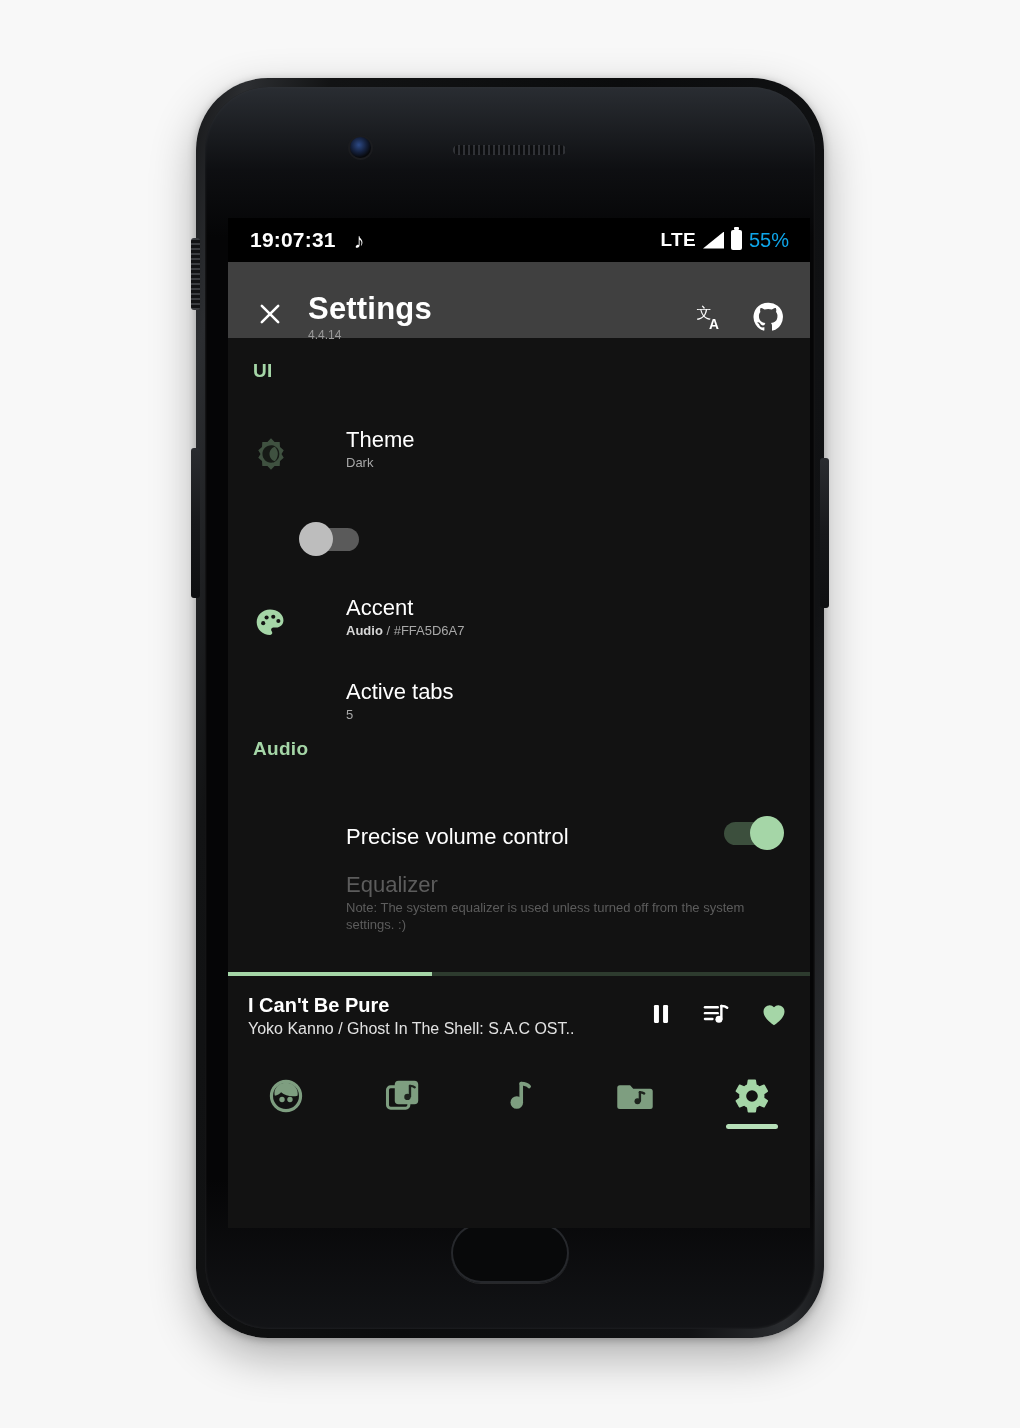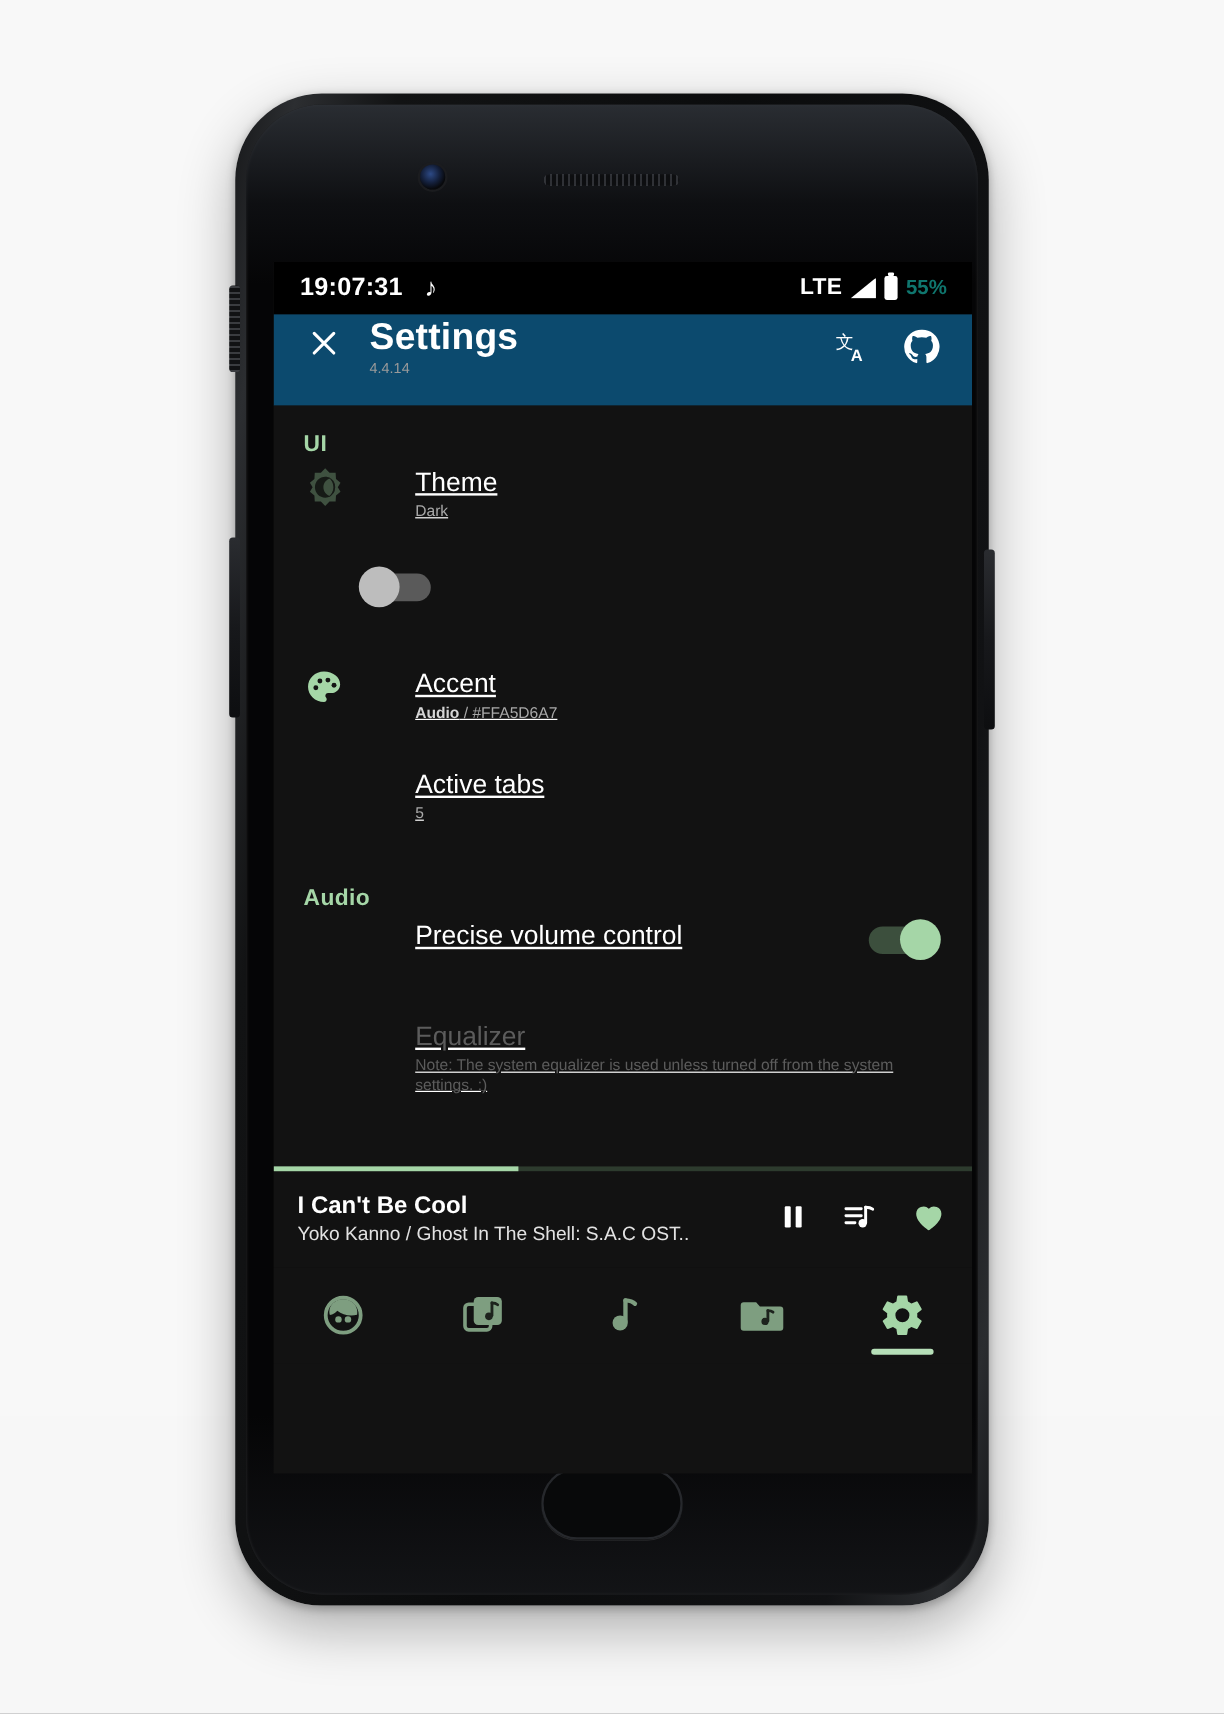--- a/index.html
+++ b/index.html
@@ -141,30 +141,30 @@
     position: relative;
   }
   .battery:before {
     content: "";
     position: absolute;
     left: 3px; top: -3px;
     width: 5px; height: 3px;
     border-radius: 1px;
     background: #fff;
   }
-  .batt-pct { font-size: 17px; font-weight: bold; color: #0f766e; }
+  .batt-pct { font-size: 20px; font-weight: normal; color: #0ea5e9; }
 
   
   .app-bar {
     display: flex;
     align-items: flex-start;
-    padding: 2px 20px 0 20px;
+    padding: 30px 20px 0 20px;
     height: 76px;
     box-sizing: border-box;
-    background: #0c4a6e;
+    background: #404040;
   }
   .icon-btn {
     width: 44px; height: 44px;
     display: flex; align-items: center; justify-content: center;
     flex: none;
   }
   .title-wrap { margin-left: 16px; flex: 1; padding-top: 1px; }
   .app-title { font-size: 31px; font-weight: bold; color: #fff; line-height: 1.02; letter-spacing: .2px; }
   .app-version { font-size: 12px; color: #9a9a9a; margin-top: 3px; }
   .bar-actions { display: flex; align-items: center; gap: 14px; padding-top: 3px; }
@@ -179,25 +179,24 @@
   }
   .section-header {
     font-size: 19px;
     font-weight: bold;
     color: #a5d6a7;
     padding: 14px 0 6px 25px;
     letter-spacing: .3px;
   }
   .pref-row {
     display: flex;
-    align-items: flex-start;
+    align-items: flex-end;
     min-height: 84px;
     padding: 0 26px 0 25px;
     box-sizing: border-box;
-    text-decoration: underline;
   }
   .pref-icon {
     width: 46px;
     flex: none;
     display: flex;
     align-items: center;
     justify-content: flex-start;
   }
   .pref-text { flex: 1; padding-left: 47px; }
   .pref-title { font-size: 22px; color: #ffffff; line-height: 1.25; }
@@ -431,21 +430,21 @@
             </div>
           </div>
 
         </div>
 
         <div class="now-playing">
           <div class="progress-track">
             <div class="progress-fill" id="progress-fill" style="width: 35%;"></div>
           </div>
           <div class="np-meta">
-            <div class="np-title">I Can't Be Cool</div>
+            <div class="np-title">I Can't Be Pure</div>
             <div class="np-artist">Yoko Kanno / Ghost In The Shell: S.A.C OST..</div>
           </div>
           <div class="np-actions">
             <div>
               <svg width="26" height="28" viewBox="0 0 24 24">
                 <rect x="5.5" y="3.8" width="4.6" height="16.4" rx="1" fill="#ffffff"></rect>
                 <rect x="13.9" y="3.8" width="4.6" height="16.4" rx="1" fill="#ffffff"></rect>
               </svg>
             </div>
             <div>

